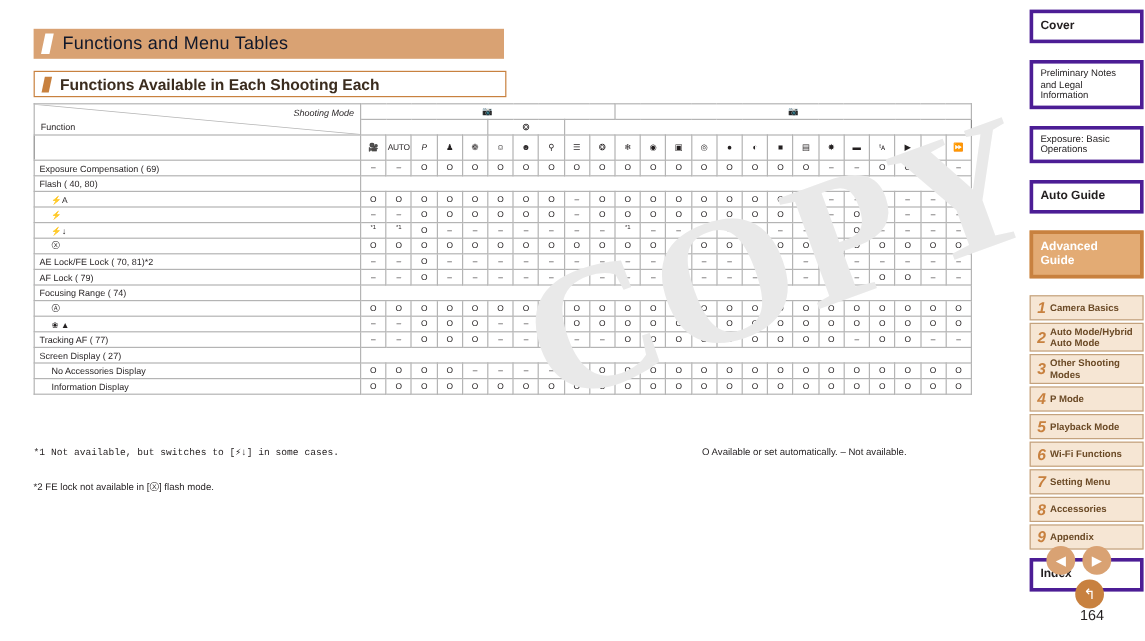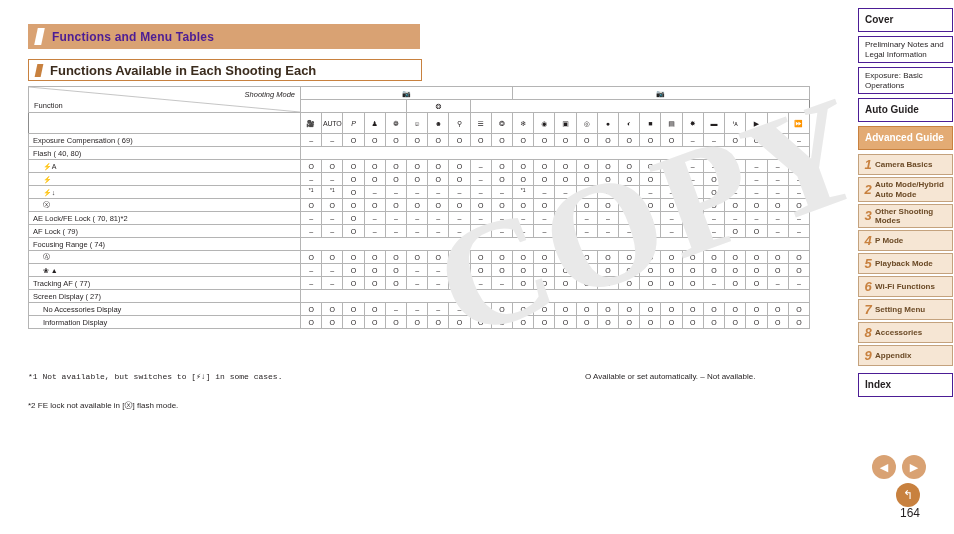--- a/index.html
+++ b/index.html
@@ -17,21 +17,21 @@
   .title-bar{
     position:absolute;left:28px;top:24px;width:392px;height:25px;
     background:#d9a273;
     display:flex;align-items:center;
   }
   .title-bar .accent{
     width:7px;height:17px;background:#ffffff;margin-left:8px;margin-right:9px;
     transform:skewX(-12deg);
   }
   .title-bar .txt{
-    font-size:12px;font-weight:bold;color:#4c1d95;letter-spacing:0.2px;
+    font-size:15px;font-weight:normal;color:#0f172a;letter-spacing:0.2px;
   }
 
   .sub-bar{
     position:absolute;left:28px;top:59px;width:392px;height:20px;
     border:1px solid #c8813f;
     display:flex;align-items:center;
     background:#ffffff;
   }
   .sub-bar .accent{
     width:6px;height:13px;background:#c8813f;margin-left:7px;margin-right:8px;
@@ -96,23 +96,23 @@
   }
   #foot1{top:372px;font-family:Liberation Mono, monospace;}
   #foot2{top:400px;}
   #legend{position:absolute;left:585px;top:372px;font-size:8px;}
 
   
   #nav{
     position:absolute;left:858px;top:8px;width:95px;
   }
   .nav-item{
-    border:1px solid #4c1d95;
+    border:3px solid #4c1d95;
     background:#ffffff;
-    margin-bottom:4px;
+    margin-bottom:14px;
     padding:3px 6px;
     font-size:8px;
     color:#231f20;
     line-height:1.2;
     min-height:11px;
     display:flex;align-items:center;
   }
   .nav-item.big{font-size:10px;font-weight:bold;padding:5px 6px;}
   .nav-item.active{background:#e3ab74;border-color:#c8813f;color:#ffffff;}
   .nav-chapter{

